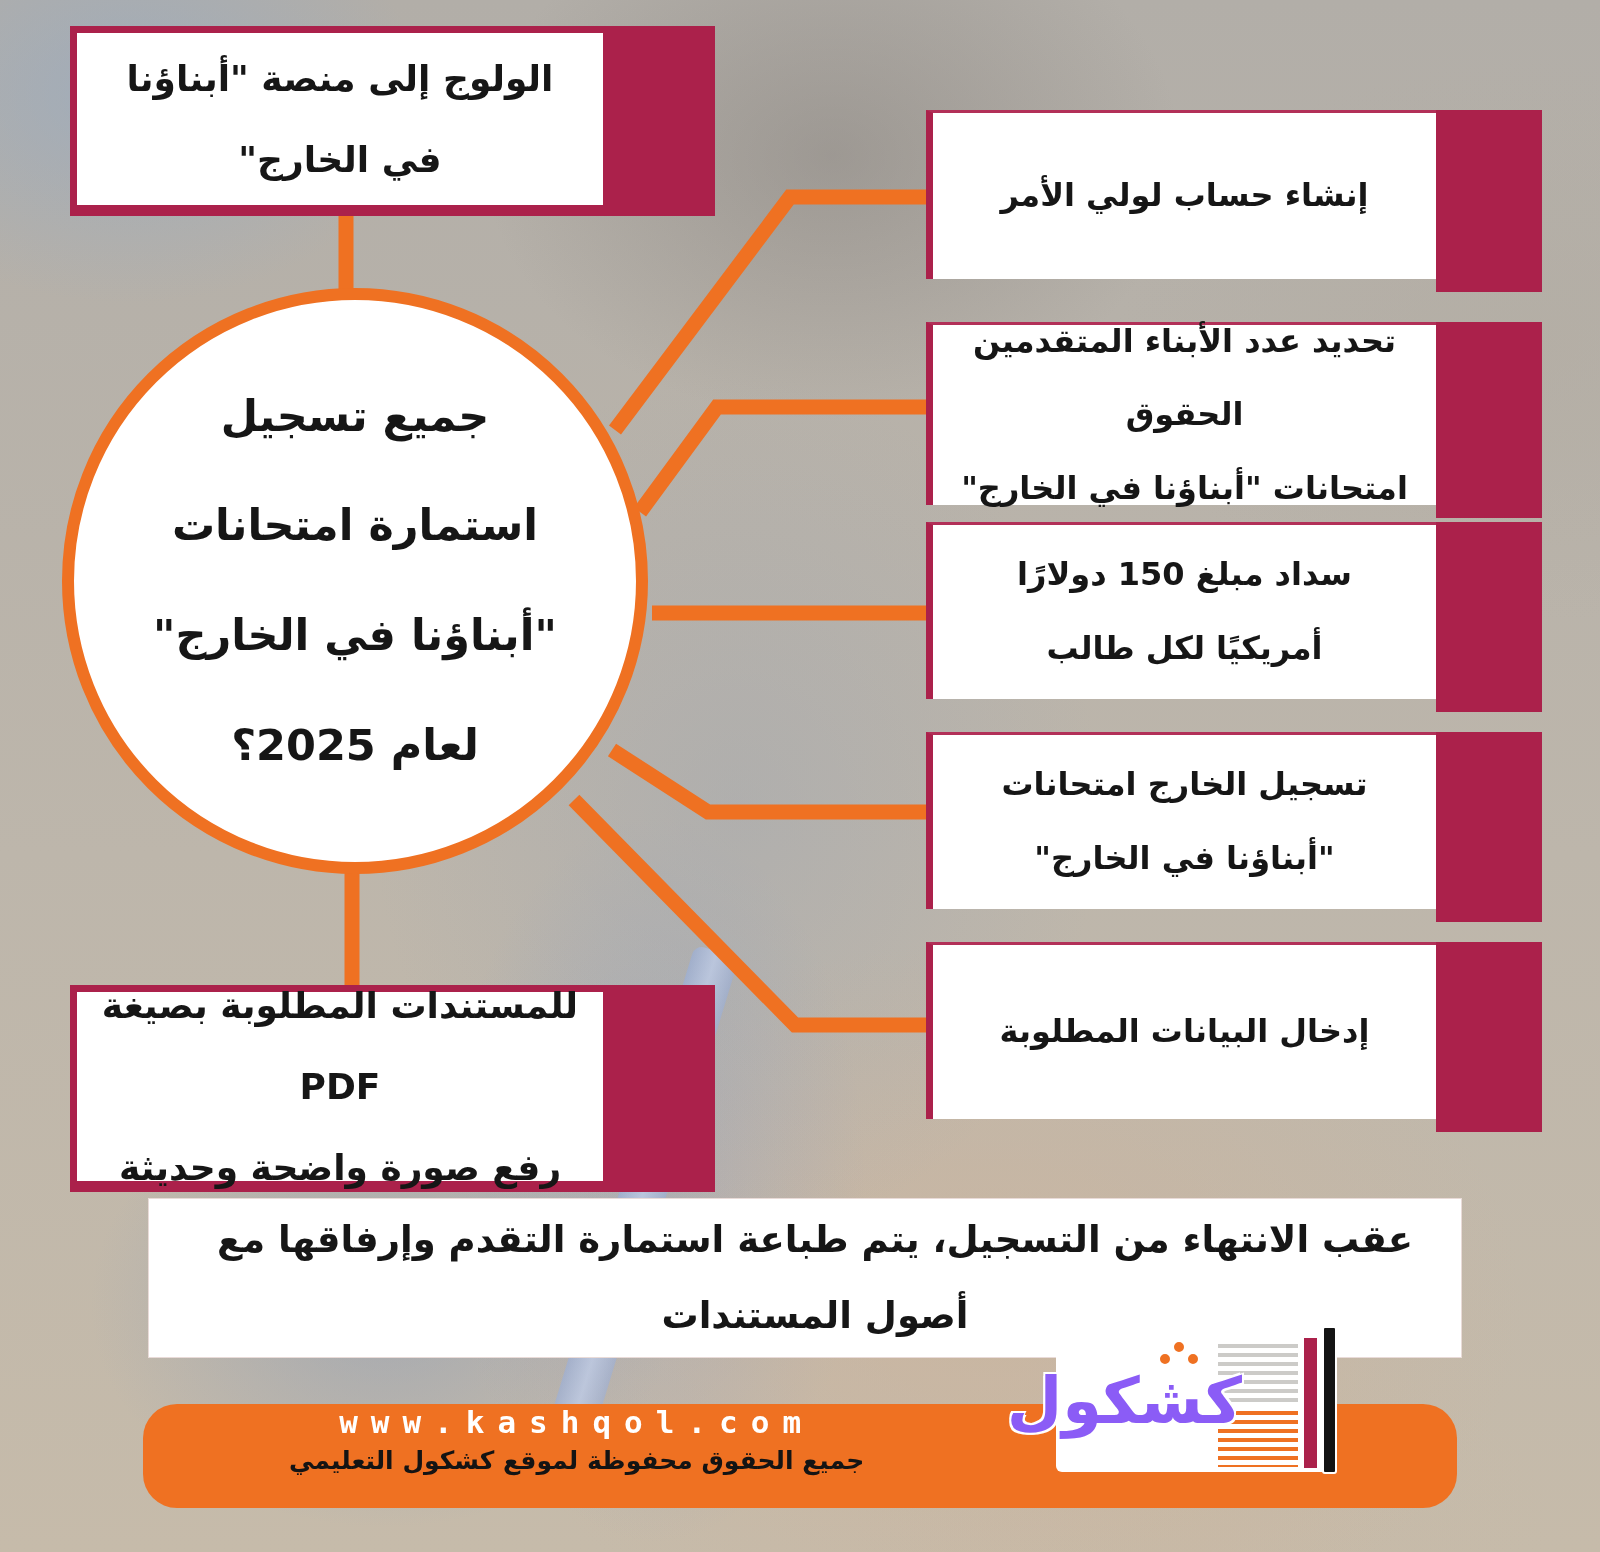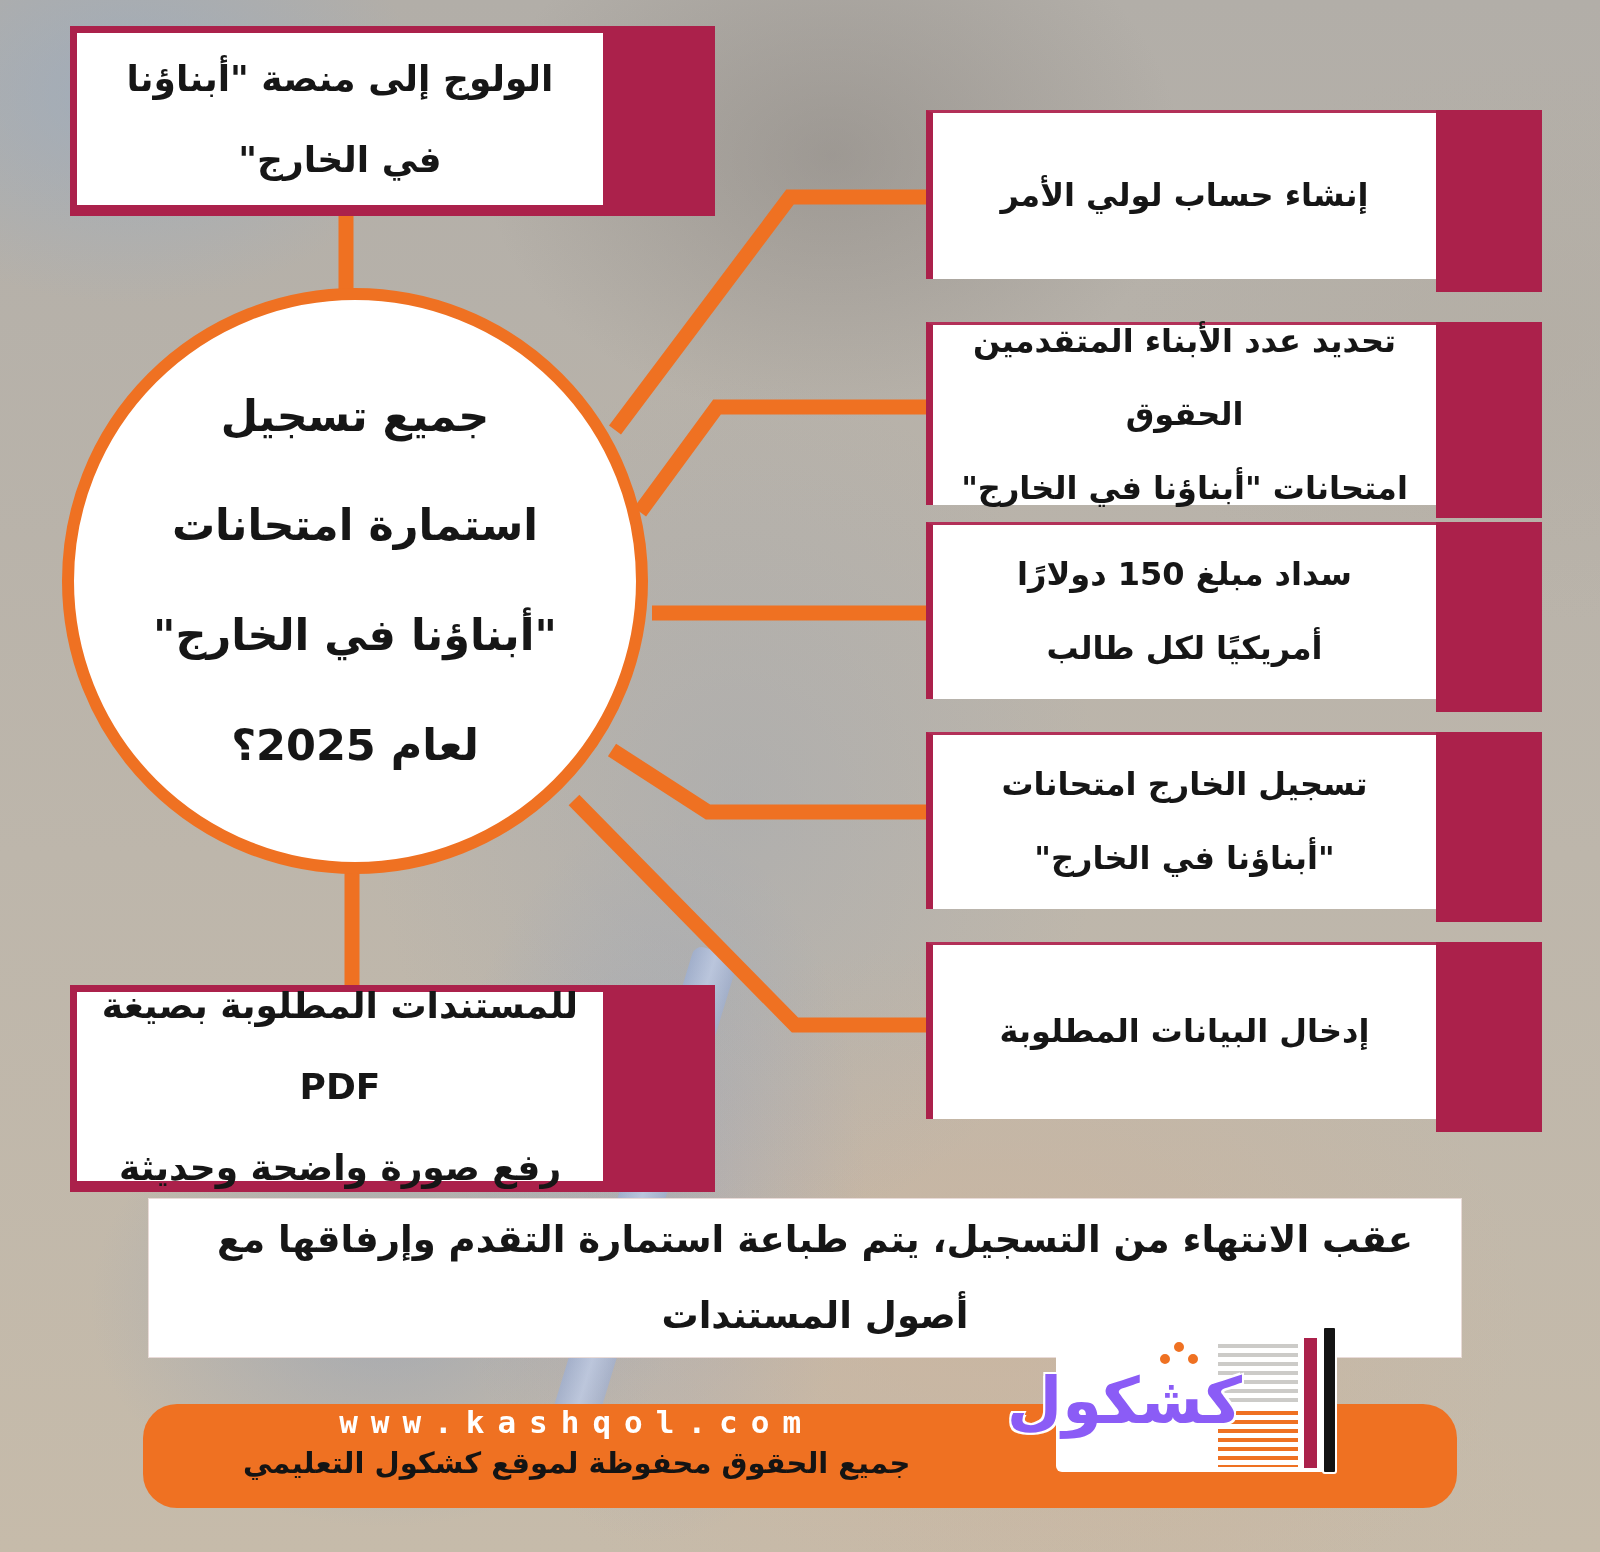--- a/index.html
+++ b/index.html
@@ -58,21 +58,21 @@
   
   .footer-bar{
     position:absolute;left:143px;top:1404px;width:1314px;height:104px;border-radius:34px;
     background:var(--orange);z-index:3;display:flex;flex-direction:column;justify-content:flex-start;
   }
   .footer-inner{width:66%;text-align:center;}
   .footer-url{
     font-family:"DejaVu Sans Mono",monospace;font-weight:700;font-size:31px;color:#fff;
     letter-spacing:13px;white-space:nowrap;
   }
-  .footer-copy{direction:rtl;font-weight:700;font-size:29px;color:#141414;margin-top:6px;}
+  .footer-copy{direction:rtl;font-weight:700;font-size:25px;color:#141414;margin-top:6px;}
   
   .logo{position:absolute;left:1056px;top:1334px;width:278px;height:138px;z-index:4;background:#fff;border-radius:6px;}
   .logo-pages{position:absolute;right:36px;top:5px;bottom:5px;width:80px;
     background:repeating-linear-gradient(180deg,#fff 0 5px,#cccbc8 5px 9px);}
   .logo-pages::after{content:"";position:absolute;left:0;right:0;top:52%;bottom:0;
     background:repeating-linear-gradient(180deg,#fff 0 5px,var(--orange) 5px 9px);}
   .logo-spine{position:absolute;right:15px;top:2px;bottom:2px;width:17px;background:var(--maroon);border:2px solid #fff;}
   .logo-alef{position:absolute;right:-3px;top:-8px;bottom:-2px;width:15px;background:#141414;border:2px solid #fff;border-radius:3px;}
   .logo-text{
     position:absolute;left:2px;right:92px;top:50%;transform:translateY(-53%);

